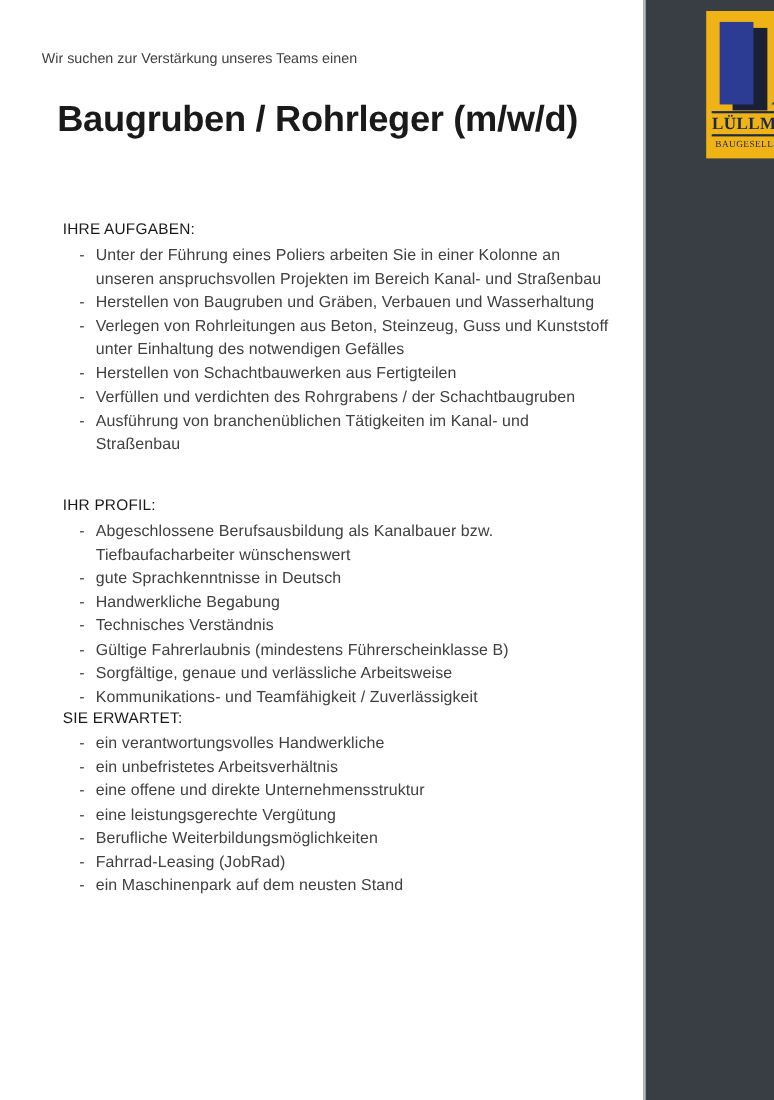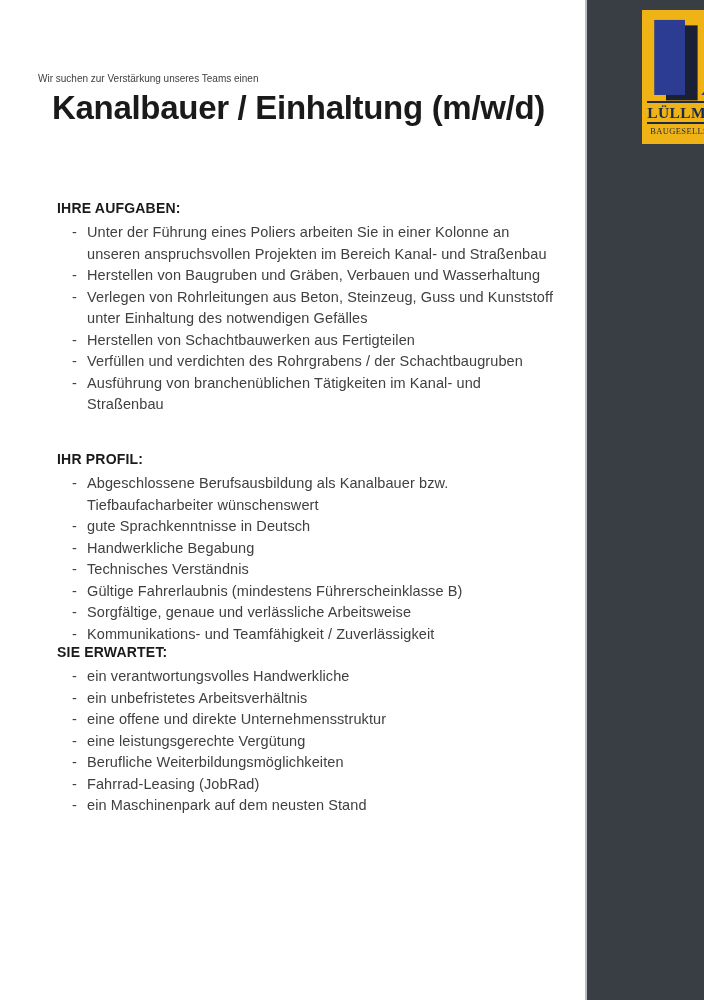--- a/index.html
+++ b/index.html
@@ -22,34 +22,34 @@
   .logo-name{
     font-family:"Liberation Serif",serif;font-weight:700;font-size:15.5px;
     letter-spacing:.4px;color:var(--c-logo_text);line-height:1.1;margin:1px 0;
     white-space:nowrap;
   }
   .logo-sub{
     font-family:"Liberation Serif",serif;font-weight:400;font-size:8.5px;
     letter-spacing:.35px;color:var(--c-logo_text);margin-top:2px;white-space:nowrap;
   }
   .intro{
-    position:absolute;left:38px;top:68px;font-size:10px;line-height:22px;
+    position:absolute;left:38px;top:42px;font-size:13px;line-height:22px;
     color:var(--c-body);
   }
   .title{
     position:absolute;left:52px;top:86px;margin:0;
     font-size:33px;line-height:44px;font-weight:800;letter-spacing:-.3px;
     color:var(--c-title);white-space:nowrap;
   }
   .section{position:absolute;left:37px;width:524px;}
   .sec-0{top:200px}
   .sec-1{top:451px}
   .sec-2{top:644px}
   .sec-heading{
-    margin:0;font-size:14px;line-height:17px;font-weight:700;
+    margin:0;font-size:14px;line-height:17px;font-weight:400;
     letter-spacing:.2px;color:var(--c-heading);padding-left:20px;
   }
   .bullets{list-style:none;margin:5px 0 0 35px;padding:0;}
   .bullet{
     display:flex;font-size:14.5px;line-height:21.5px;color:var(--c-body);
     letter-spacing:.1px;
   }
   .dash{width:15px;flex:none;}
   .bullet-text{flex:1;}
 </style>
@@ -67,21 +67,21 @@
       <rect x="8" y="7" width="34" height="83" style="fill:var(--c-logo_blue)"></rect>
       <polygon points="60,90 93,90 93,52" style="fill:var(--c-logo_blue)"></polygon>
     </svg>
     <div class="logo-rule"></div>
     <div class="logo-name">LÜLLMANN</div>
     <div class="logo-rule"></div>
     <div class="logo-sub">BAUGESELLSCHAFT</div>
   </div>
 
   <div class="intro">Wir suchen zur Verstärkung unseres Teams einen</div>
-  <h1 class="title">Kanalbauer / Einhaltung (m/w/d)</h1>
+  <h1 class="title">Baugruben / Rohrleger (m/w/d)</h1>
 
   <div id="sections">
   <section class="section sec-0">
     <h2 class="sec-heading">IHRE AUFGABEN:</h2>
     <ul class="bullets">
   <li class="bullet">
     <span class="dash">-</span>
     <span class="bullet-text">Unter der Führung eines Poliers arbeiten Sie in einer Kolonne an unseren anspruchsvollen Projekten im Bereich Kanal- und Straßenbau</span>
   </li>
 

